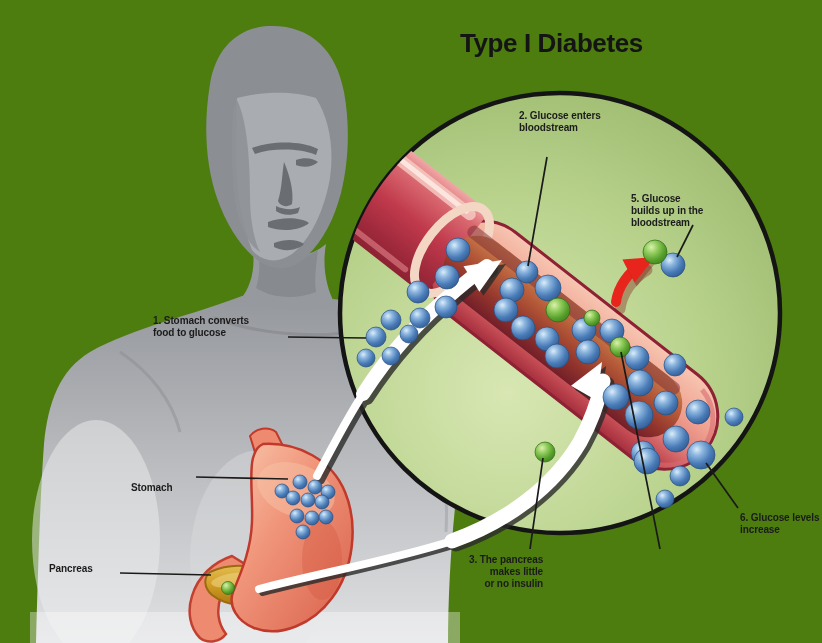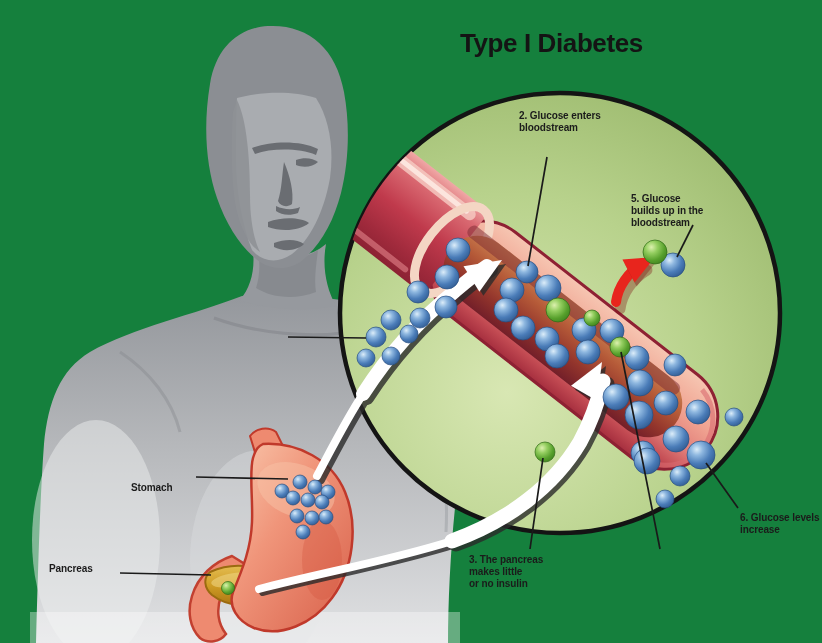--- a/index.html
+++ b/index.html
@@ -1,16 +1,16 @@
 <!DOCTYPE html>
 <html><head>
 <meta charset="utf-8">
 <style>
   html,body{margin:0;padding:0;background:#ffffff;}
-  .stage{position:relative;width:822px;height:643px;background:#15803d;overflow:hidden;
+  .stage{position:relative;width:822px;height:643px;background:#4d7c0f;overflow:hidden;
          font-family:"Liberation Sans",sans-serif;}
   .stage svg{position:absolute;left:0;top:0;}
   .lbl{position:absolute;font-weight:700;font-size:10px;line-height:1.18;color:#1b1b1b;
        white-space:pre-line;letter-spacing:-0.1px;}
   .title{position:absolute;font-weight:700;font-size:26px;letter-spacing:-0.4px;color:#141414;}
 </style>
 </head>
 <body>
 
 <div class="stage">
@@ -240,23 +240,25 @@
     <path d="M547 157 L528 266"></path>
     <path d="M693 225 L677 257"></path>
     <path d="M621 352 L660 549"></path>
     <path d="M543 458 L530 549"></path>
     <path d="M706 463 L738 508"></path>
   </g>
 </svg>
 
 <div class="title" style="left:460px;top:28px;">Type I Diabetes</div>
 
+<div class="lbl" style="left:153px;top:315px;">1. Stomach converts
+food to glucose</div>
 <div class="lbl" style="left:519px;top:110px;">2. Glucose enters
 bloodstream</div>
-<div class="lbl" style="left:469px;top:554px;">3. The pancreas
+<div class="lbl" style="left:469px;top:554px;text-align:right;">3. The pancreas
 makes little
 or no insulin</div>
 <div class="lbl" style="left:631px;top:161px;margin-top:32px;">5. Glucose
 builds up in the
 bloodstream</div>
 <div class="lbl" style="left:698px;top:512px;margin-left:42px;">6. Glucose levels
 increase</div>
 <div class="lbl" style="left:131px;top:482px;">Stomach</div>
 <div class="lbl" style="left:49px;top:563px;">Pancreas</div>
 

